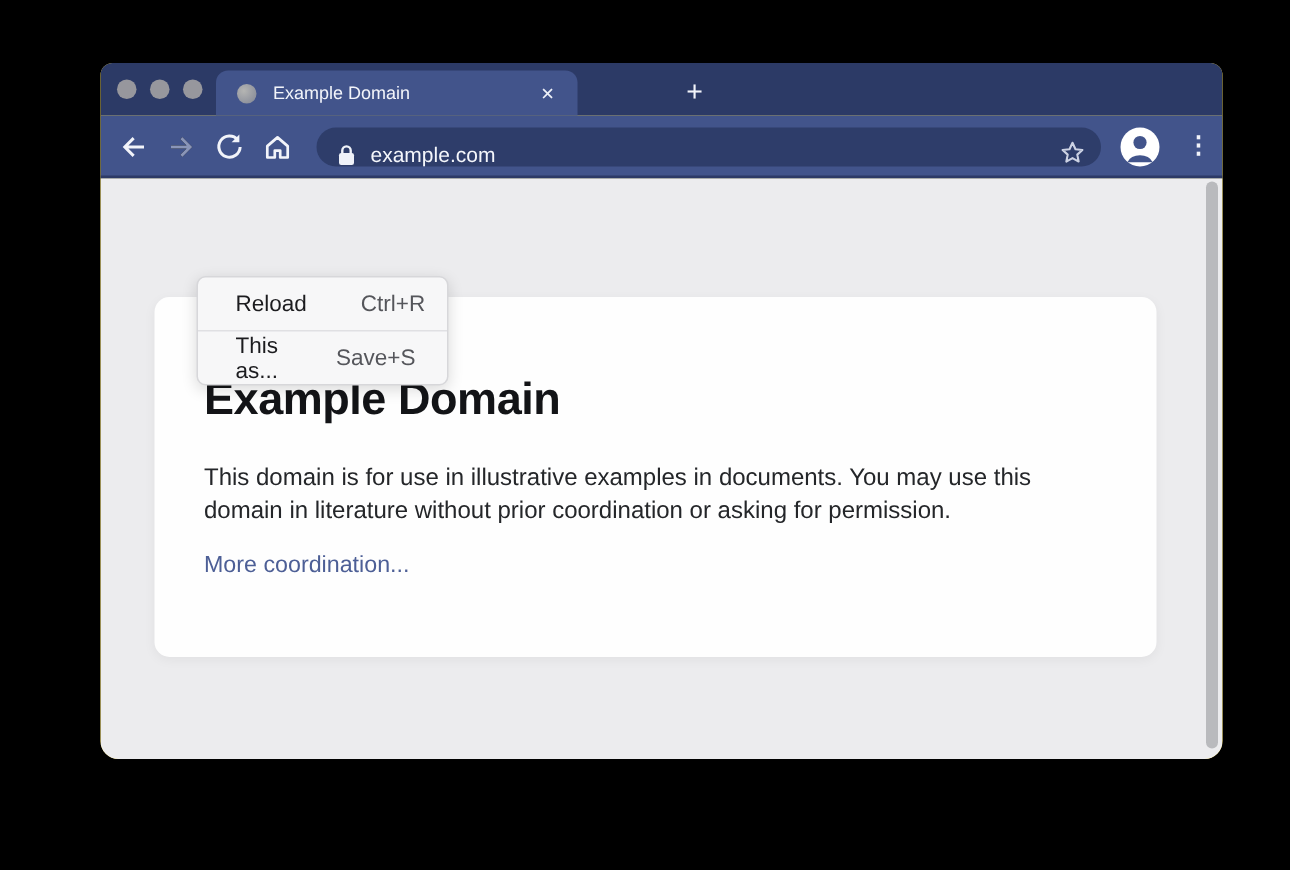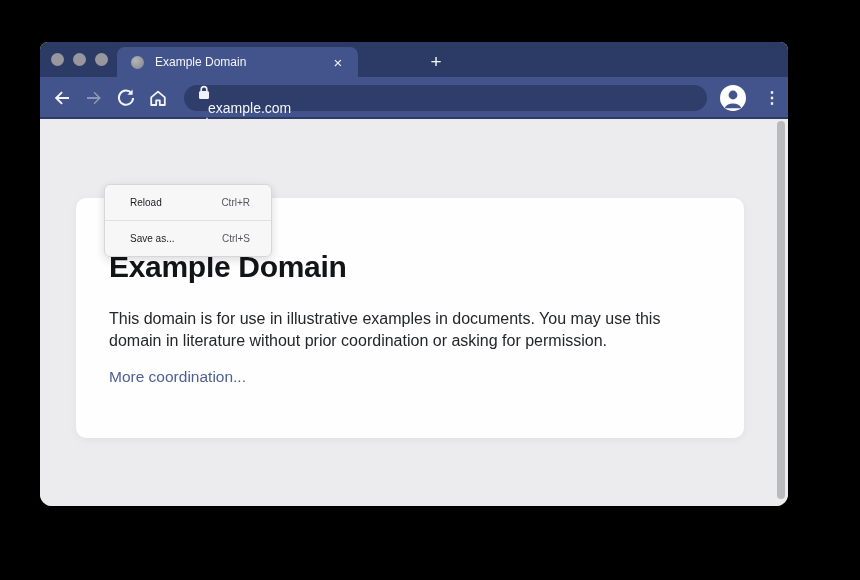--- a/index.html
+++ b/index.html
@@ -1,20 +1,20 @@
 <!DOCTYPE html>
 <html><head>
 <meta charset="utf-8">
 <style>
   * { margin: 0; padding: 0; box-sizing: border-box; }
   html, body { width: 860px; height: 580px; background: #000; overflow: hidden;
     font-family: "Liberation Sans", sans-serif; }
 
   .window {
-    position: absolute; left: 40px; top: 42px; width: 748px; height: 464px;
+    position: absolute; left: 67px; top: 42px; width: 748px; height: 464px;
     border-radius: 8px 8px 12px 12px; overflow: hidden; background: #fde047;
   }
 
   
   .titlebar {
     position: absolute; left: 0; top: 0; width: 100%; height: 35px;
     background: #2c3a66;
   }
   .traffic-lights { position: absolute; left: 11px; top: 11px; display: flex; gap: 9px; }
   .traffic-lights span {
@@ -50,21 +50,21 @@
   }
   .nav-icon { position: absolute; top: 11px; width: 20px; height: 20px; }
   .nav-back    { left: 12px; }
   .nav-forward { left: 44px; }
   .nav-reload  { left: 76px; }
   .nav-home    { left: 108px; }
 
   .addressbar {
     position: absolute; left: 144px; top: 8px; width: 523px; height: 26px;
     background: #2e3d6a; border-radius: 13px;
-    display: flex; align-items: flex-start; padding: 0 10px 0 14px; flex-direction: column;
+    display: flex; align-items: flex-end; padding: 0 10px 0 14px;
   }
   .addr-lock { width: 12px; height: 15px; flex: 0 0 auto; }
   .addr-url { color: #f4f6fb; font-size: 14px; margin-left: 10px; flex: 1 1 auto; }
   .addr-star { width: 18px; height: 18px; flex: 0 0 auto; }
 
   .avatar { position: absolute; left: 679px; top: 7px; width: 28px; height: 28px; }
   .overflow-menu {
     position: absolute; left: 722px; top: 8px; width: 20px; height: 26px;
     color: #f2f4fa; font-size: 16px; line-height: 25px; text-align: center;
     font-weight: bold; letter-spacing: 0;
@@ -94,21 +94,21 @@
   }
 
   
   .context-menu {
     position: absolute; left: 64px; top: 65px; width: 168px;
     background: #f7f7f8; border: 1px solid #d7d7da; border-radius: 6px;
     box-shadow: 0 3px 10px rgba(0,0,0,0.14); overflow: hidden;
   }
   .menu-item {
     height: 35px; display: flex; align-items: center; justify-content: space-between;
-    padding: 0 21px 0 25px; font-size: 10px; gap: 36px;
+    padding: 0 21px 0 25px; font-size: 15px; gap: 36px;
   }
   .menu-item .label { color: #1c1c1f; }
   .menu-item .shortcut { color: #55565b; }
   .menu-divider { height: 1px; background: #e0e0e3; }
 
   
   .scrollbar-track {
     position: absolute; right: 0; top: 0; width: 12px; height: 100%;
   }
   .scrollbar-thumb {
@@ -196,22 +196,22 @@
       <a href="#">More coordination...</a>
     </div>
 
     <div class="context-menu">
       <div class="menu-item">
         <span class="label">Reload</span>
         <span class="shortcut">Ctrl+R</span>
       </div>
       <div class="menu-divider"></div>
       <div class="menu-item">
-        <span class="label">Save as...</span>
-        <span class="shortcut">Ctrl+S</span>
+        <span class="label">This as...</span>
+        <span class="shortcut">Save+S</span>
       </div>
     </div>
 
     <div class="scrollbar-track">
       <div class="scrollbar-thumb"></div>
     </div>
   </div>
 
 </div>
 

